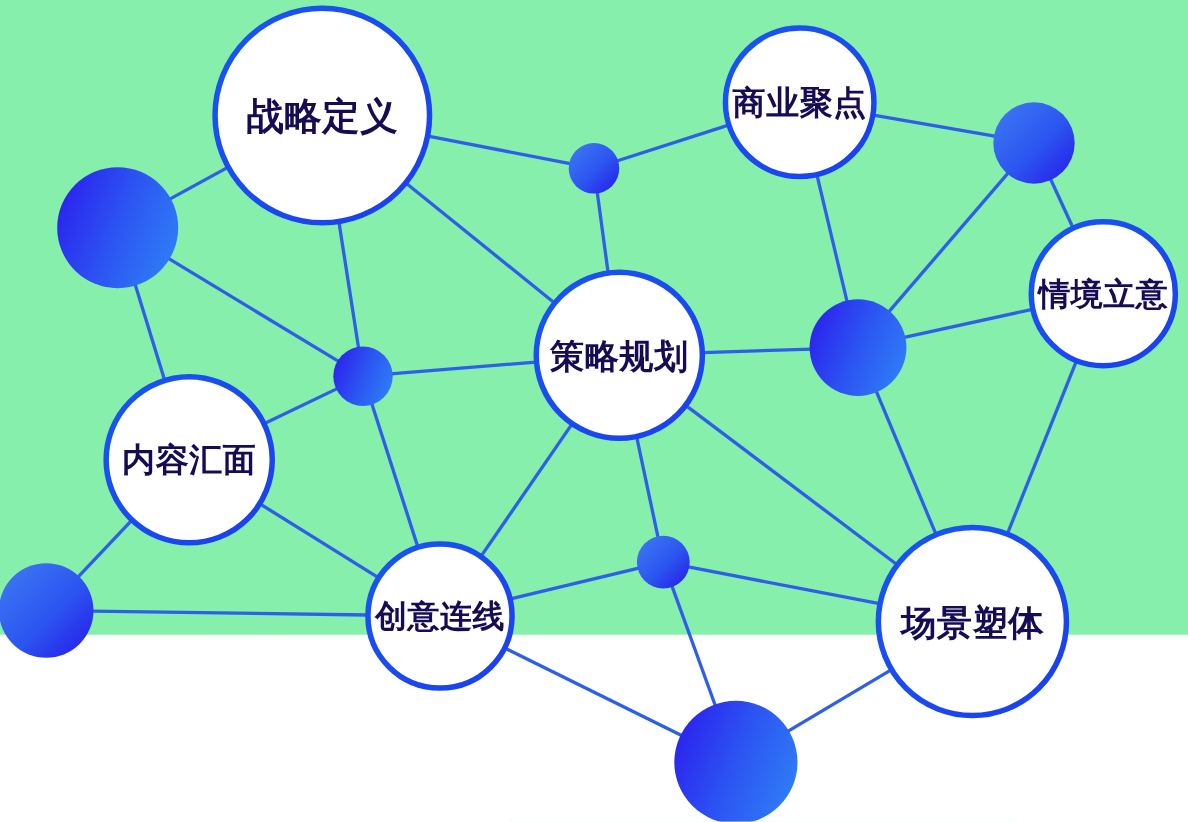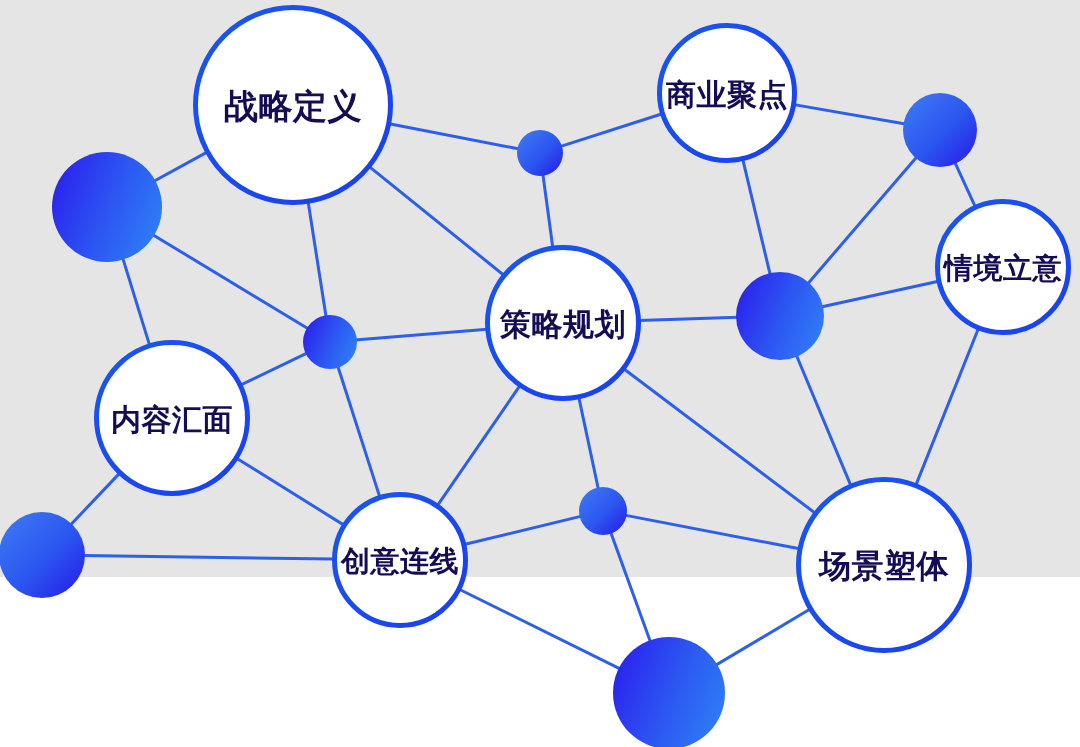--- a/index.html
+++ b/index.html
@@ -11,21 +11,21 @@
   body {
     width: 1080px;
     height: 747px;
     font-family: "Liberation Sans", "DejaVu Sans", sans-serif;
     overflow: hidden;
   }
   #diagram-stage {
     position: relative;
     width: 1080px;
     height: 577px;
-    background: #e5e5e5;
+    background: #86efac;
   }
   #network-svg {
     position: absolute;
     top: 0;
     left: 0;
     width: 1080px;
     height: 747px;
     display: block;
   }
   .node-label {

